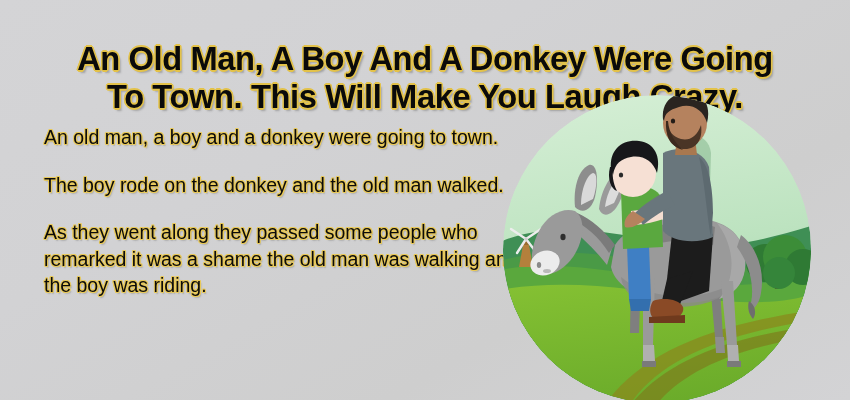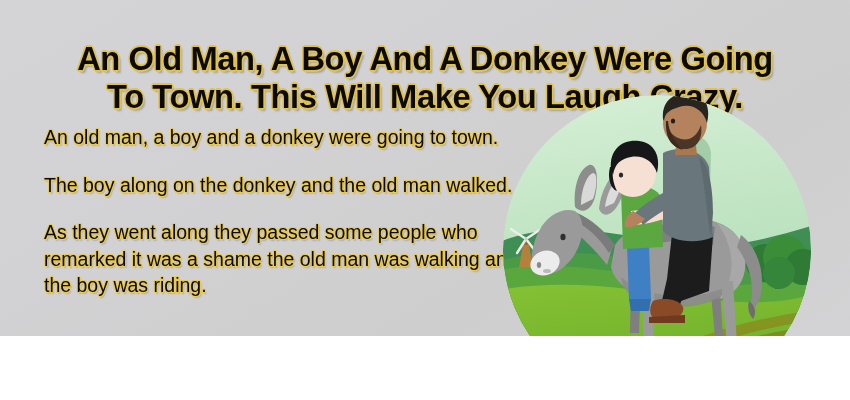--- a/index.html
+++ b/index.html
@@ -9,21 +9,21 @@
   body {
     width: 850px;
     height: 400px;
     overflow: hidden;
     font-family: "Liberation Sans", sans-serif;
   }
 
   #poster {
     position: relative;
     width: 850px;
-    height: 336px;
+    height: 400px;
     background: linear-gradient(150deg, #d4d4d6 0%, #d2d2d4 35%, #cecece 70%, #d3d3d5 100%);
     overflow: hidden;
   }
 
   
   #headline {
     position: absolute;
     top: 16px;
     left: 22px;
     width: 806px;
@@ -82,21 +82,21 @@
 
 <div id="poster">
 
   <h1 id="headline">
     <span class="hl-line">An Old Man, A Boy And A Donkey Were Going</span>
     <span class="hl-line">To Town. This Will Make You Laugh Crazy.</span>
   </h1>
 
   <div id="bodycopy">
     <p>An old man, a boy and a donkey were going to town.</p>
-    <p>The boy along on the donkey and the old man walked.</p>
+    <p>The boy rode on the donkey and the old man walked.</p>
     <p>As they went along they passed some people who remarked it was a shame the old man was walking and the boy was riding.</p>
   </div>
 
   <div id="illustration">
     <svg viewBox="0 0 308 308" xmlns="http://www.w3.org/2000/svg">
       <defs>
         <linearGradient id="skyGrad" x1="0" y1="0" x2="0.15" y2="1">
           <stop offset="0%" stop-color="#d6efd6"></stop>
           <stop offset="55%" stop-color="#bde3c0"></stop>
           <stop offset="100%" stop-color="#a2d3ab"></stop>

